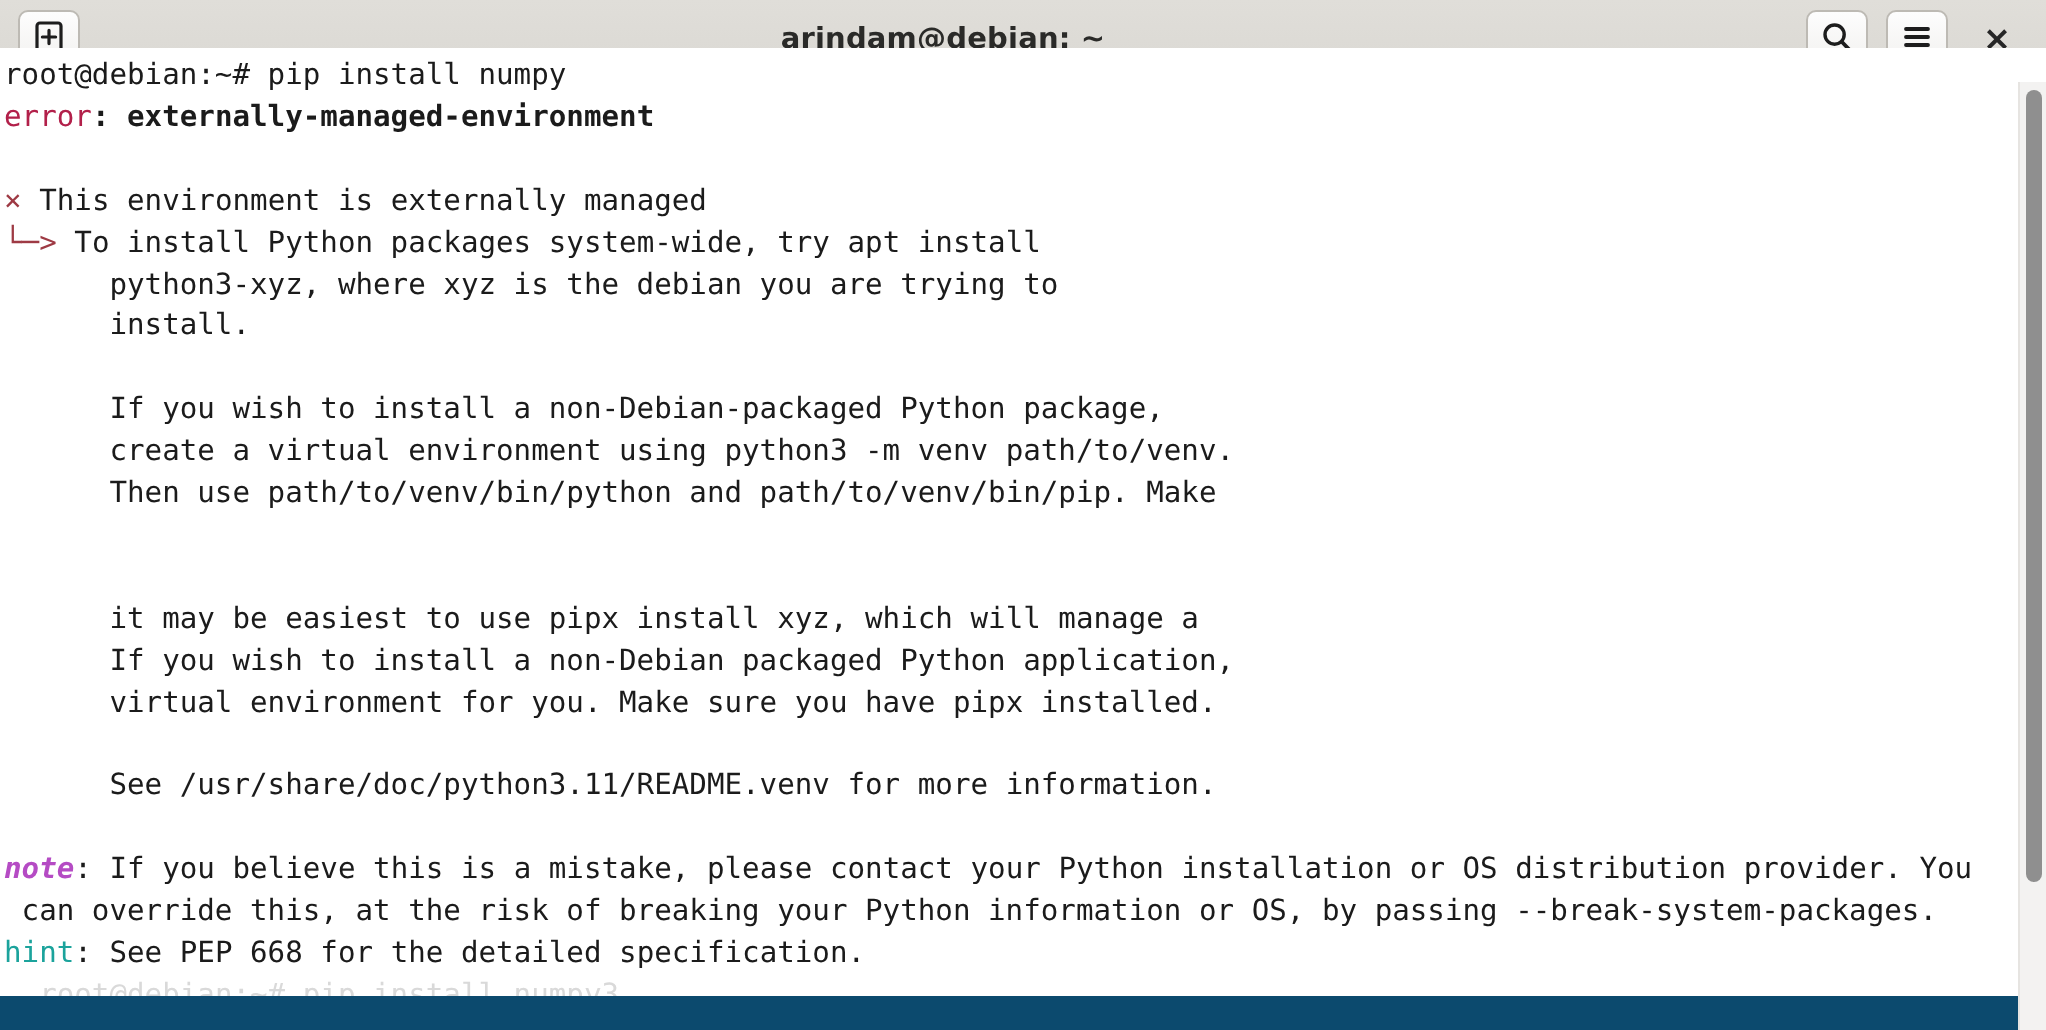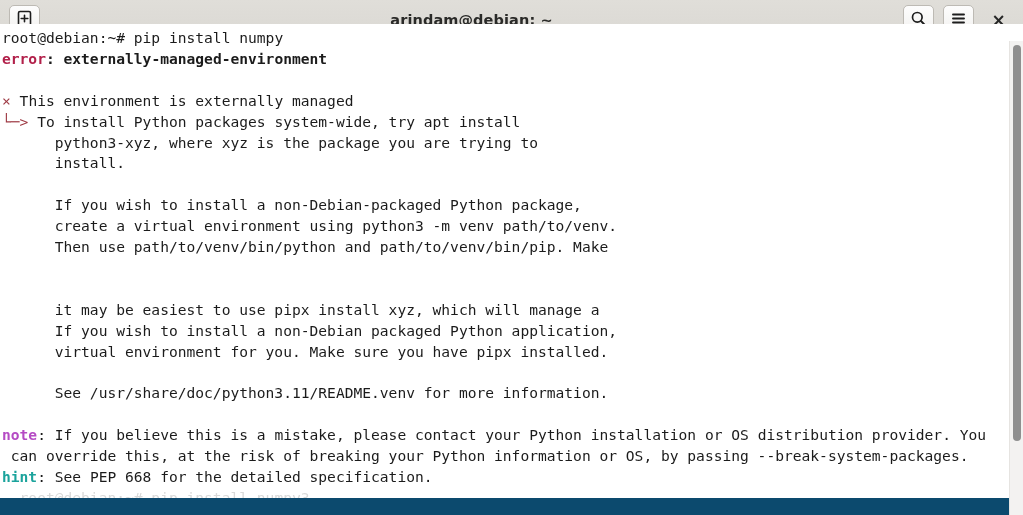--- a/index.html
+++ b/index.html
@@ -95,24 +95,24 @@
     font-size: 14.6px;
     line-height: 20.9px;
     white-space: pre;
     color: #1b1b1b;
     letter-spacing: 0px;
   }
 
   .tline.blank { color: transparent; }
 
   .b        { font-weight: bold; }
-  .c-err    { color: #b2204a; font-weight: bold; }
+  .c-err    { color: #b2204a; font-weight: normal; }
   .c-mark   { color: #9e3a44; }
-  .c-note   { color: #b54bc4; font-weight: bold; }
-  .c-hint   { color: #1ba39c; font-weight: bold; }
+  .c-note   { color: #b54bc4; font-weight: bold; font-style: italic; }
+  .c-hint   { color: #1ba39c; font-weight: normal; }
   .c-faded  { color: #d9d9d9; }
 
   
   .scrollbar-track {
     position: absolute;
     top: 41px;
     right: 0;
     width: 14px;
     height: 474px;
     background: #f3f2f1;
@@ -177,21 +177,21 @@
 
     <div class="tline"><span>root@debian:~# </span><span>pip install numpy</span></div>
 
     <div class="tline"><span class="c-err">error</span><span class="b">: </span><span class="b">externally-managed-environment</span></div>
 
     <div class="tline blank">&nbsp;</div>
 
     <div class="tline"><span class="c-mark">×</span><span> <span>This environment is externally managed</span></span></div>
 
     <div class="tline"><span class="c-mark">└─&gt; </span><span>To install Python packages system-wide, try apt install</span></div>
-    <div class="tline"><span>      </span><span>python3-xyz, where xyz is the package you are trying to</span></div>
+    <div class="tline"><span>      </span><span>python3-xyz, where xyz is the debian you are trying to</span></div>
     <div class="tline"><span>      </span><span>install.</span></div>
 
     <div class="tline blank">&nbsp;</div>
 
     <div class="tline"><span>      </span><span>If you wish to install a non-Debian-packaged Python package,</span></div>
     <div class="tline"><span>      </span><span>create a virtual environment using python3 -m venv path/to/venv.</span></div>
     <div class="tline"><span>      </span><span>Then use path/to/venv/bin/python and path/to/venv/bin/pip. Make</span></div>
     <div class="tline"><span>      </span></div>
 
     <div class="tline blank">&nbsp;</div>

